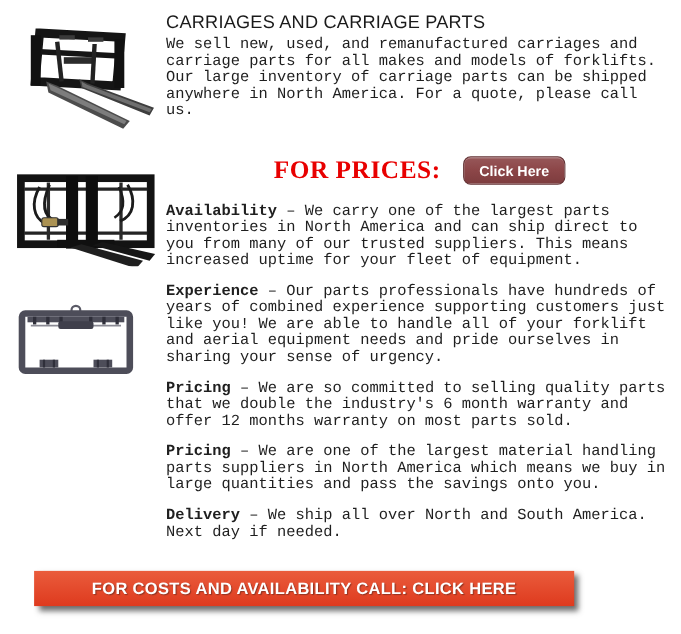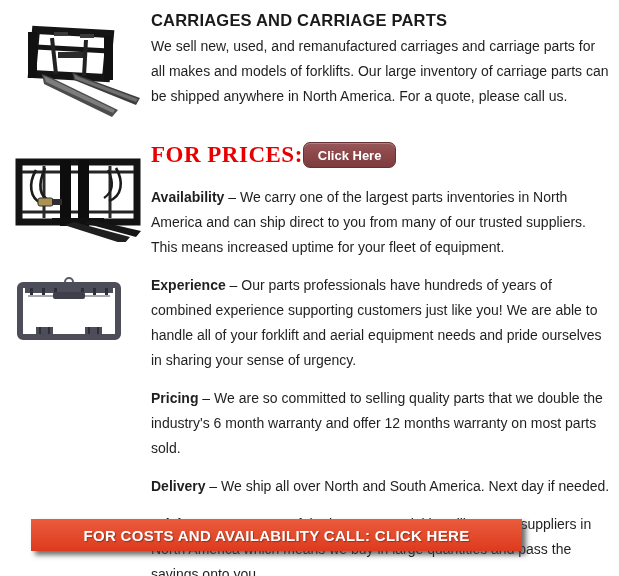--- a/index.html
+++ b/index.html
@@ -13,30 +13,30 @@
   }
   
   .img-col{position:absolute;left:0;top:0;width:148px;height:576px;}
   .product-img{position:absolute;}
   .product-img svg{display:block;}
 
   
   .content{position:absolute;left:151px;top:0;width:461px;}
   .page-title{
     margin:11px 0 0 0;
-    font-size:16.5px;font-weight:bold;color:var(--heading-text,#1a1a1a);
+    font-size:16.5px;font-weight:normal;color:var(--heading-text,#1a1a1a);
     letter-spacing:.2px;white-space:nowrap;
   }
-  .para{font-size:14px;line-height:25px;margin:0 0 13px 0;}
+  .para{font-size:14px;line-height:15px;margin:0 0 13px 0;font-family:Liberation Mono, monospace;}
   .intro{margin-top:4px;}
   .sep{white-space:pre;}
 
   .prices-row{
-    display:flex;align-items:center;
-    margin:32px 0 16px 0;height:28px;
+    display:flex;align-items:center;gap:20px;
+    margin:32px 0 16px 0;height:28px;justify-content:center;
   }
   .prices-label{
     font-family:"Liberation Serif", serif;
     font-weight:bold;font-size:23px;
     color:var(--prices-red,#e80000);
     letter-spacing:.5px;white-space:nowrap;
   }
   .click-here-btn{
     min-width:90px;height:26px;padding:0 14px;
     background:linear-gradient(#97585a 0%, var(--button-bg,#8d4749) 45%, #7d3c3e 100%);
@@ -153,22 +153,22 @@
 
     <div class="prices-row">
       <span class="prices-label">FOR PRICES:</span>
       <button class="click-here-btn">Click Here</button>
     </div>
 
     <div class="sections" id="sections">
         <p class="para section"><b>Availability</b><span class="sep"> – </span><span>We carry one of the largest parts inventories in North America and can ship direct to you from many of our trusted suppliers. This means increased uptime for your fleet of equipment.</span></p>
         <p class="para section"><b>Experience</b><span class="sep"> – </span><span>Our parts professionals have hundreds of years of combined experience supporting customers just like you!  We are able to handle all of your forklift and aerial equipment needs and pride ourselves in sharing your sense of urgency.</span></p>
         <p class="para section"><b>Pricing</b><span class="sep"> – </span><span>We are so committed to selling quality parts that we double the industry's 6 month warranty and offer 12 months warranty on most parts sold.</span></p>
+        <p class="para section"><b>Pricing</b><span class="sep"> – </span><span>We are one of the largest material handling parts suppliers in North America which means we buy in large quantities and pass the savings onto you.</span></p>
         <p class="para section"><b>Delivery</b><span class="sep"> – </span><span>We ship all over North and South America.  Next day if needed.</span></p>
-        <p class="para section"><b>Pricing</b><span class="sep"> – </span><span>We are one of the largest material handling parts suppliers in North America which means we buy in large quantities and pass the savings onto you.</span></p>
       </div>
   </div>
 
   <div class="banner">
     <span class="banner-text">FOR COSTS AND AVAILABILITY CALL: CLICK HERE</span>
   </div>
 
 </div>
 
 </body></html>

